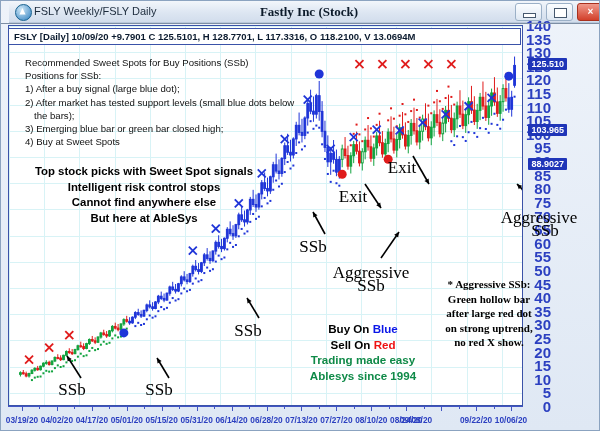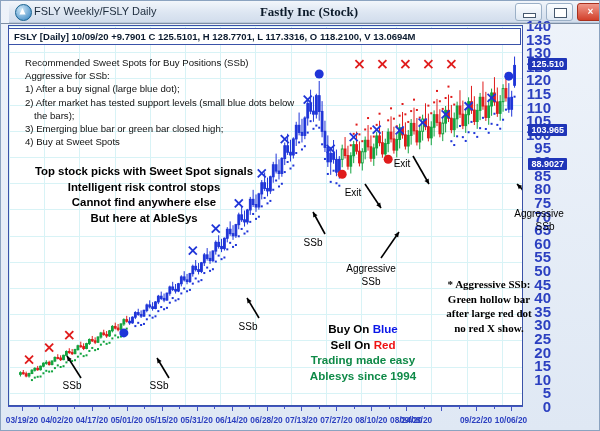--- a/index.html
+++ b/index.html
@@ -59,22 +59,22 @@
   .pitch{position:absolute;left:18px;top:163px;width:250px;text-align:center;z-index:5;
          font-size:11.4px;font-weight:bold;color:#000;line-height:15.5px;}
   .buysell{position:absolute;left:287px;top:320px;width:150px;text-align:center;z-index:5;
            font-size:11.6px;font-weight:bold;line-height:15.5px;color:#000;}
   .buysell .blue{color:#0b17e8;}
   .buysell .red{color:#ee1212;}
   .buysell .green{color:#0f8a48;}
   .note{position:absolute;left:428px;top:276px;width:120px;text-align:center;z-index:5;
         font-family:"Liberation Serif",serif;font-weight:bold;font-size:11px;color:#000;line-height:14.6px;}
 
-  .anno{position:absolute;z-index:5;font-family:Liberation Sans, sans-serif;
-        font-size:10px;color:#000;white-space:nowrap;}
+  .anno{position:absolute;z-index:5;font-family:Liberation Serif, serif;
+        font-size:17px;color:#000;white-space:nowrap;}
   .anno.ctr{text-align:center;transform:translateX(-50%);}
   svg.ovl{position:absolute;inset:0;width:515px;height:381px;z-index:4;pointer-events:none;}
 </style>
 </head>
 <body>
 
 <div class="app">
 
   <div class="titlebar">
     <div class="tb-icon">
@@ -671,21 +671,21 @@
         <polygon points="390,206 389.1479498434184,211.43360014453302 385.2140719198338,208.710146197436" fill="#000"></polygon>
         <line x1="528" y1="178" x2="508" y2="158" stroke="#000" stroke-width="1.6"></line>
         <polygon points="508,158 513.1935363200921,159.81029845381482 509.8102984538148,163.19353632009208" fill="#000"></polygon>
       </svg>
   </div>
 
   <div class="statusline">FSLY [Daily] 10/09/20  +9.7901 C 125.5101, H 128.7701, L 117.3316, O 118.2100, V 13.0694M</div>
 
   <div class="cond">
     <div>Recommended Sweet Spots for Buy Positions (SSb)</div>
-    <div>Aggressive for SSb:</div>
+    <div>Positions for SSb:</div>
     <div>1) After a buy signal (large blue dot);</div>
     <div>2) After market has tested support levels (small blue dots below</div>
     <div class="ind">the bars);</div>
     <div>3) Emerging blue bar or green bar closed high;</div>
     <div>4) Buy at Sweet Spots</div>
   </div>
 
   <div class="pitch">
     <div>Top stock picks with Sweet Spot signals</div>
     <div>Intelligent risk control stops</div>
@@ -697,20 +697,21 @@
     <div><span>Buy On </span><span class="blue">Blue</span></div>
     <div><span>Sell On </span><span class="red">Red</span></div>
     <div class="green">Trading made easy</div>
     <div class="green">Ablesys since 1994</div>
   </div>
 
   <div class="note">
     <div>* Aggressive SSb:</div>
     <div>Green hollow bar</div>
     <div>after large red dot</div>
+    <div>on strong uptrend,</div>
     <div>no red X show.</div>
   </div>
 
   <div id="annos">
       <div class="anno ctr" style="left: 71px; top: 379px;">SSb</div>
       <div class="anno ctr" style="left: 158px; top: 379px;">SSb</div>
       <div class="anno ctr" style="left: 247px; top: 320px;">SSb</div>
       <div class="anno ctr" style="left: 312px; top: 236px;">SSb</div>
       <div class="anno ctr" style="left: 352px; top: 186px;">Exit</div>
       <div class="anno ctr" style="left: 401px; top: 157px;">Exit</div>

